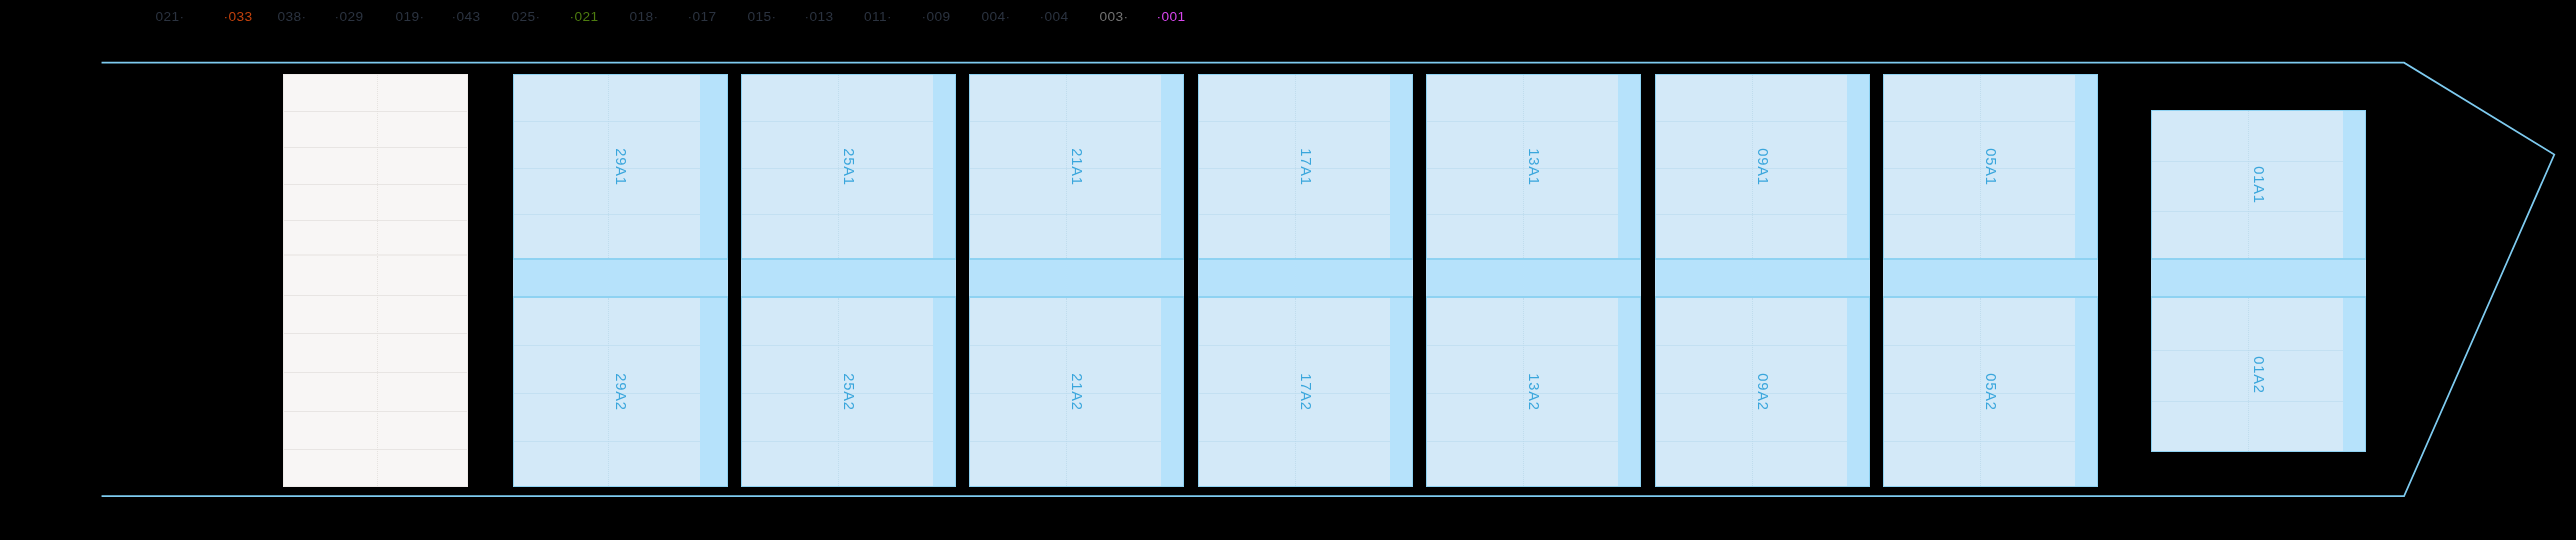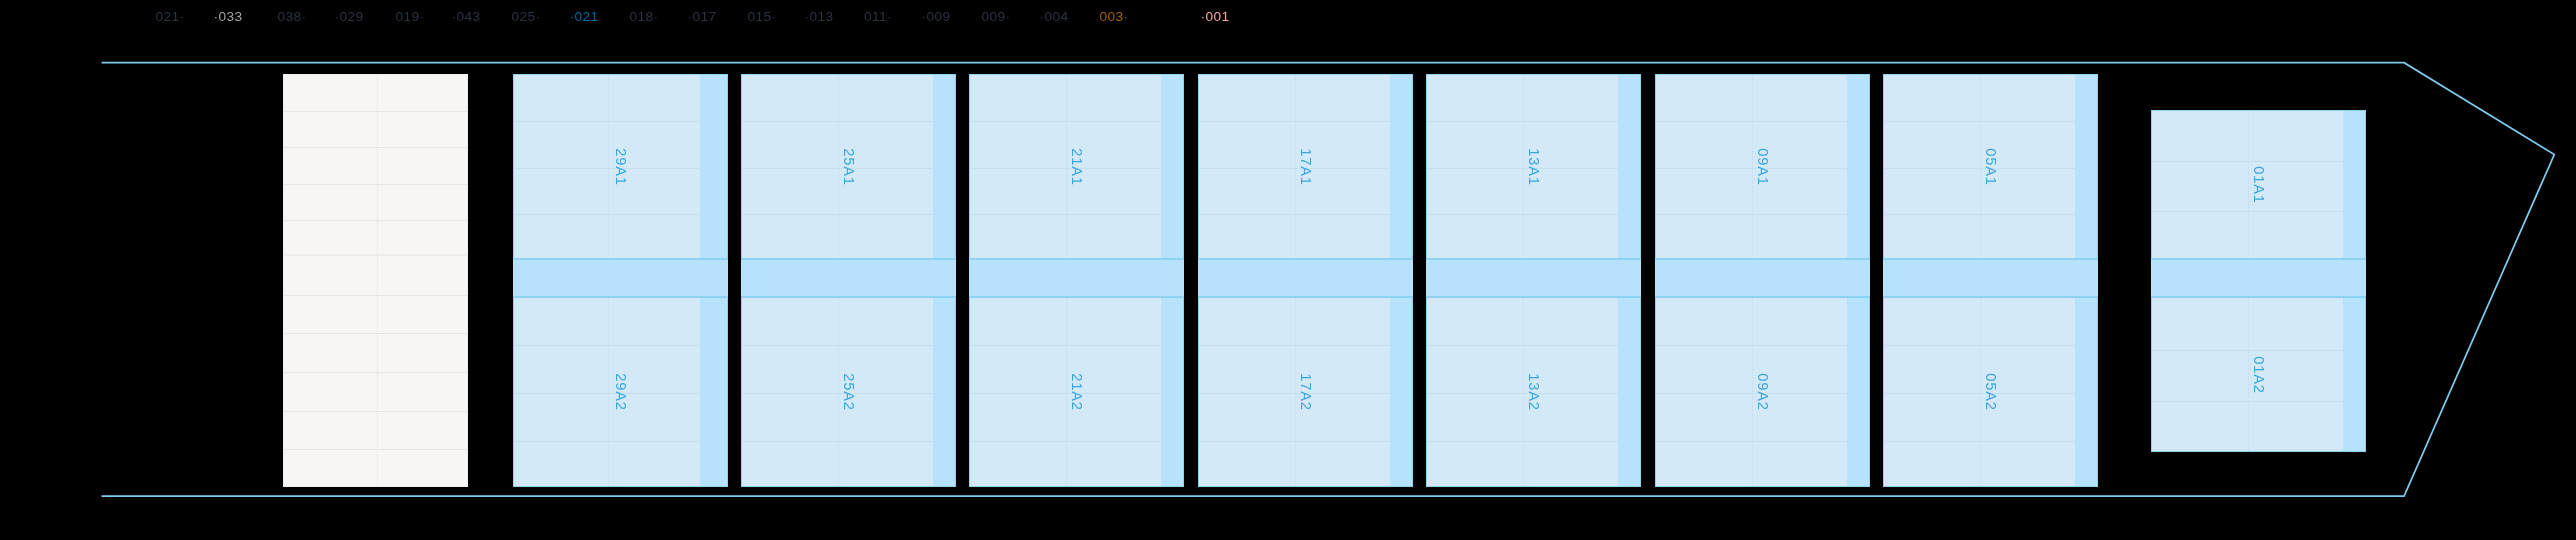--- a/index.html
+++ b/index.html
@@ -82,37 +82,37 @@
   .bay.pale .tier-line{background:#e8e5e3;}
   .bay.pale .centerline{border-left-color:#e0ddda;}
 </style>
 </head>
 <body>
 
 <div id="stage">
 
   <div id="ruler">
       <div class="ruler-tick" style="left: 170px; color: rgb(43, 51, 64);">021·</div>
-      <div class="ruler-tick" style="left: 228px; color: #a3a3a3;">·033</div>
+      <div class="ruler-tick" style="left: 238px; color: #c2410c;">·033</div>
       <div class="ruler-tick" style="left: 292px; color: rgb(43, 51, 64);">038·</div>
       <div class="ruler-tick" style="left: 349px; color: rgb(43, 51, 64);">·029</div>
       <div class="ruler-tick" style="left: 410px; color: rgb(43, 51, 64);">019·</div>
       <div class="ruler-tick" style="left: 466px; color: rgb(43, 51, 64);">·043</div>
       <div class="ruler-tick" style="left: 526px; color: rgb(43, 51, 64);">025·</div>
-      <div class="ruler-tick" style="left: 584px; color: #0369a1;">·021</div>
+      <div class="ruler-tick" style="left: 584px; color: #4d7c0f;">·021</div>
       <div class="ruler-tick" style="left: 644px; color: rgb(43, 51, 64);">018·</div>
       <div class="ruler-tick" style="left: 702px; color: rgb(43, 51, 64);">·017</div>
       <div class="ruler-tick" style="left: 762px; color: rgb(43, 51, 64);">015·</div>
       <div class="ruler-tick" style="left: 819px; color: rgb(43, 51, 64);">·013</div>
       <div class="ruler-tick" style="left: 878px; color: rgb(43, 51, 64);">011·</div>
       <div class="ruler-tick" style="left: 936px; color: rgb(43, 51, 64);">·009</div>
-      <div class="ruler-tick" style="left: 996px; color: rgb(43, 51, 64);">009·</div>
+      <div class="ruler-tick" style="left: 996px; color: rgb(43, 51, 64);">004·</div>
       <div class="ruler-tick" style="left: 1054px; color: rgb(43, 51, 64);">·004</div>
-      <div class="ruler-tick" style="left: 1114px; color: #a16207;">003·</div>
-      <div class="ruler-tick" style="left: 1171px; color: #fca5a5; margin-left: 44px;">·001</div>
+      <div class="ruler-tick" style="left: 1114px; color: #737373;">003·</div>
+      <div class="ruler-tick" style="left: 1171px; color: #d946ef;">·001</div>
     </div>
 
   <svg id="hull" viewBox="0 0 3000 629" width="2576" height="540">
     <polyline fill="none" stroke="#7ecbf0" stroke-width="2" stroke-linejoin="miter" points="118,73 2800,73 2975,180 2800,578 118,578"></polyline>
   </svg>
 
   <div id="bays">
       <div class="bay pale" style="left: 283px; width: 185px; top: 0px; height: 540px;">
         <div class="blk deck" style="top: 74px; height: 181px;">
           <div class="tiers">

